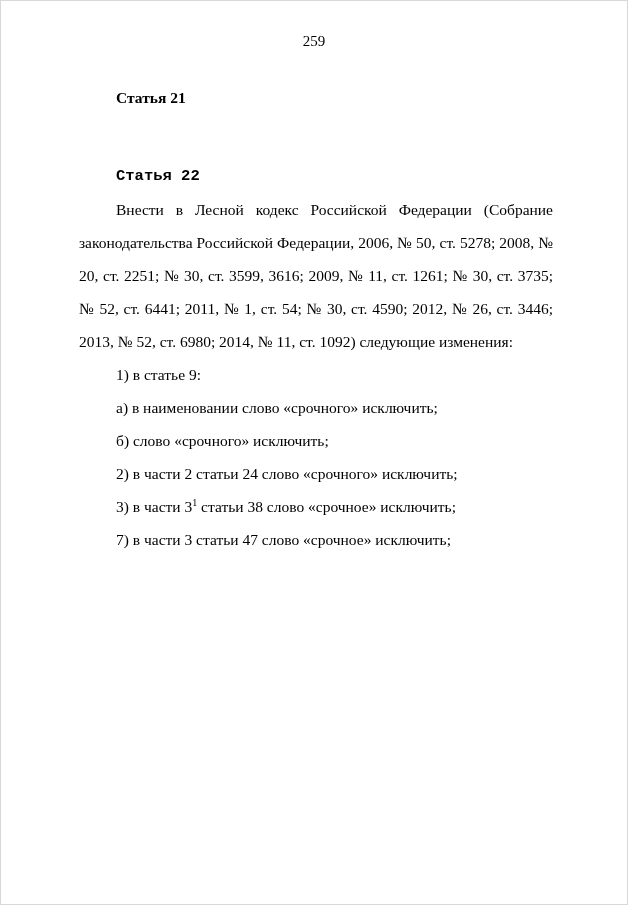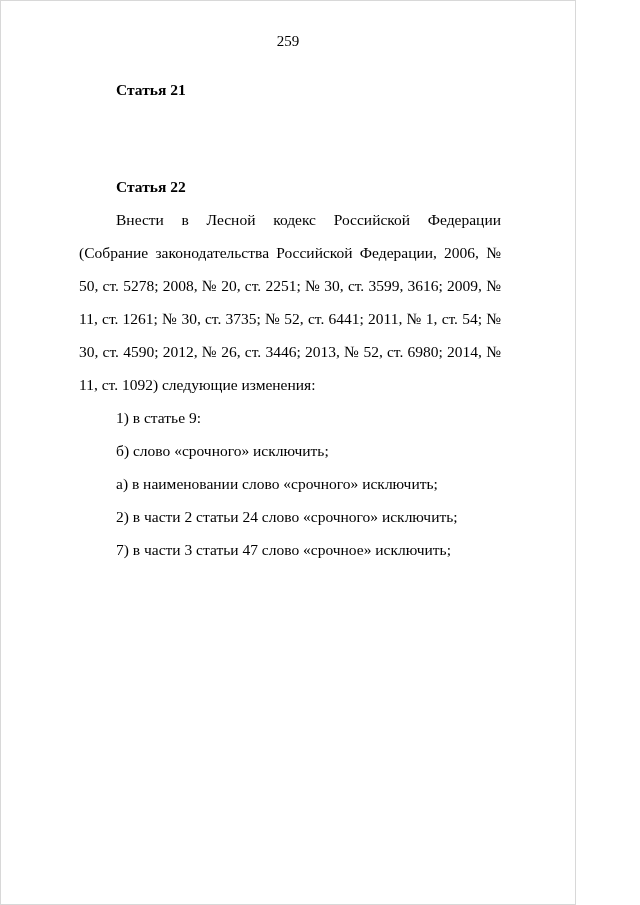--- a/index.html
+++ b/index.html
@@ -4,21 +4,21 @@
 <style>
   html, body {
     margin: 0;
     padding: 0;
     background: #ffffff;
     font-family: "Liberation Serif", serif;
     color: #000000;
   }
   .page {
     position: relative;
-    width: 576px;
+    width: 628px;
     height: 905px;
     box-sizing: border-box;
     background: #ffffff;
     border: 1px solid #d8d8d8;
     overflow: hidden;
   }
   .page-number {
     text-align: center;
     padding-top: 30px;
     font-size: 15px;
@@ -29,25 +29,26 @@
   }
   .content p {
     margin: 0;
     font-size: 15.5px;
     line-height: 33px;
     text-align: justify;
     text-indent: 37px;
   }
   p.article-heading {
     font-weight: bold;
-    margin-top: 22px;
+    margin-top: 30px;
     text-align: left;
   }
   p.article-heading.spaced {
-    margin-top: 64px;
+    margin-top: 46px;
+    font-family: Liberation Mono, monospace;
   }
   sup {
     font-size: 10px;
     line-height: 0;
     vertical-align: super;
   }
 </style>
 </head>
 <body>
 
@@ -61,23 +62,24 @@
 
 
 
 
     <p class="article-heading spaced">Статья 22</p>
 
     <p>Внести в Лесной кодекс Российской Федерации (Собрание законодательства Российской Федерации, 2006, № 50, ст. 5278; 2008, № 20, ст. 2251; № 30, ст. 3599, 3616; 2009, № 11, ст. 1261; № 30, ст. 3735; № 52, ст. 6441; 2011, № 1, ст. 54; № 30, ст. 4590; 2012, № 26, ст. 3446; 2013, № 52, ст. 6980; 2014, № 11, ст. 1092) следующие изменения:</p>
 
     <p>1) в статье 9:</p>
 
+    <p>а) в наименовании слово «срочного» исключить;</p>
+
     <p>б) слово «срочного» исключить;</p>
-
-    <p>а) в наименовании слово «срочного» исключить;</p>
 
     <p>2) в части 2 статьи 24 слово «срочного» исключить;</p>
 
+    <p><span>3) в части 3</span><sup>1</sup><span> статьи 38 слово «срочное» исключить;</span></p>
 
     <p>7) в части 3 статьи 47 слово «срочное» исключить;</p>
 
   </div>
 </div>
 
 </body></html>

